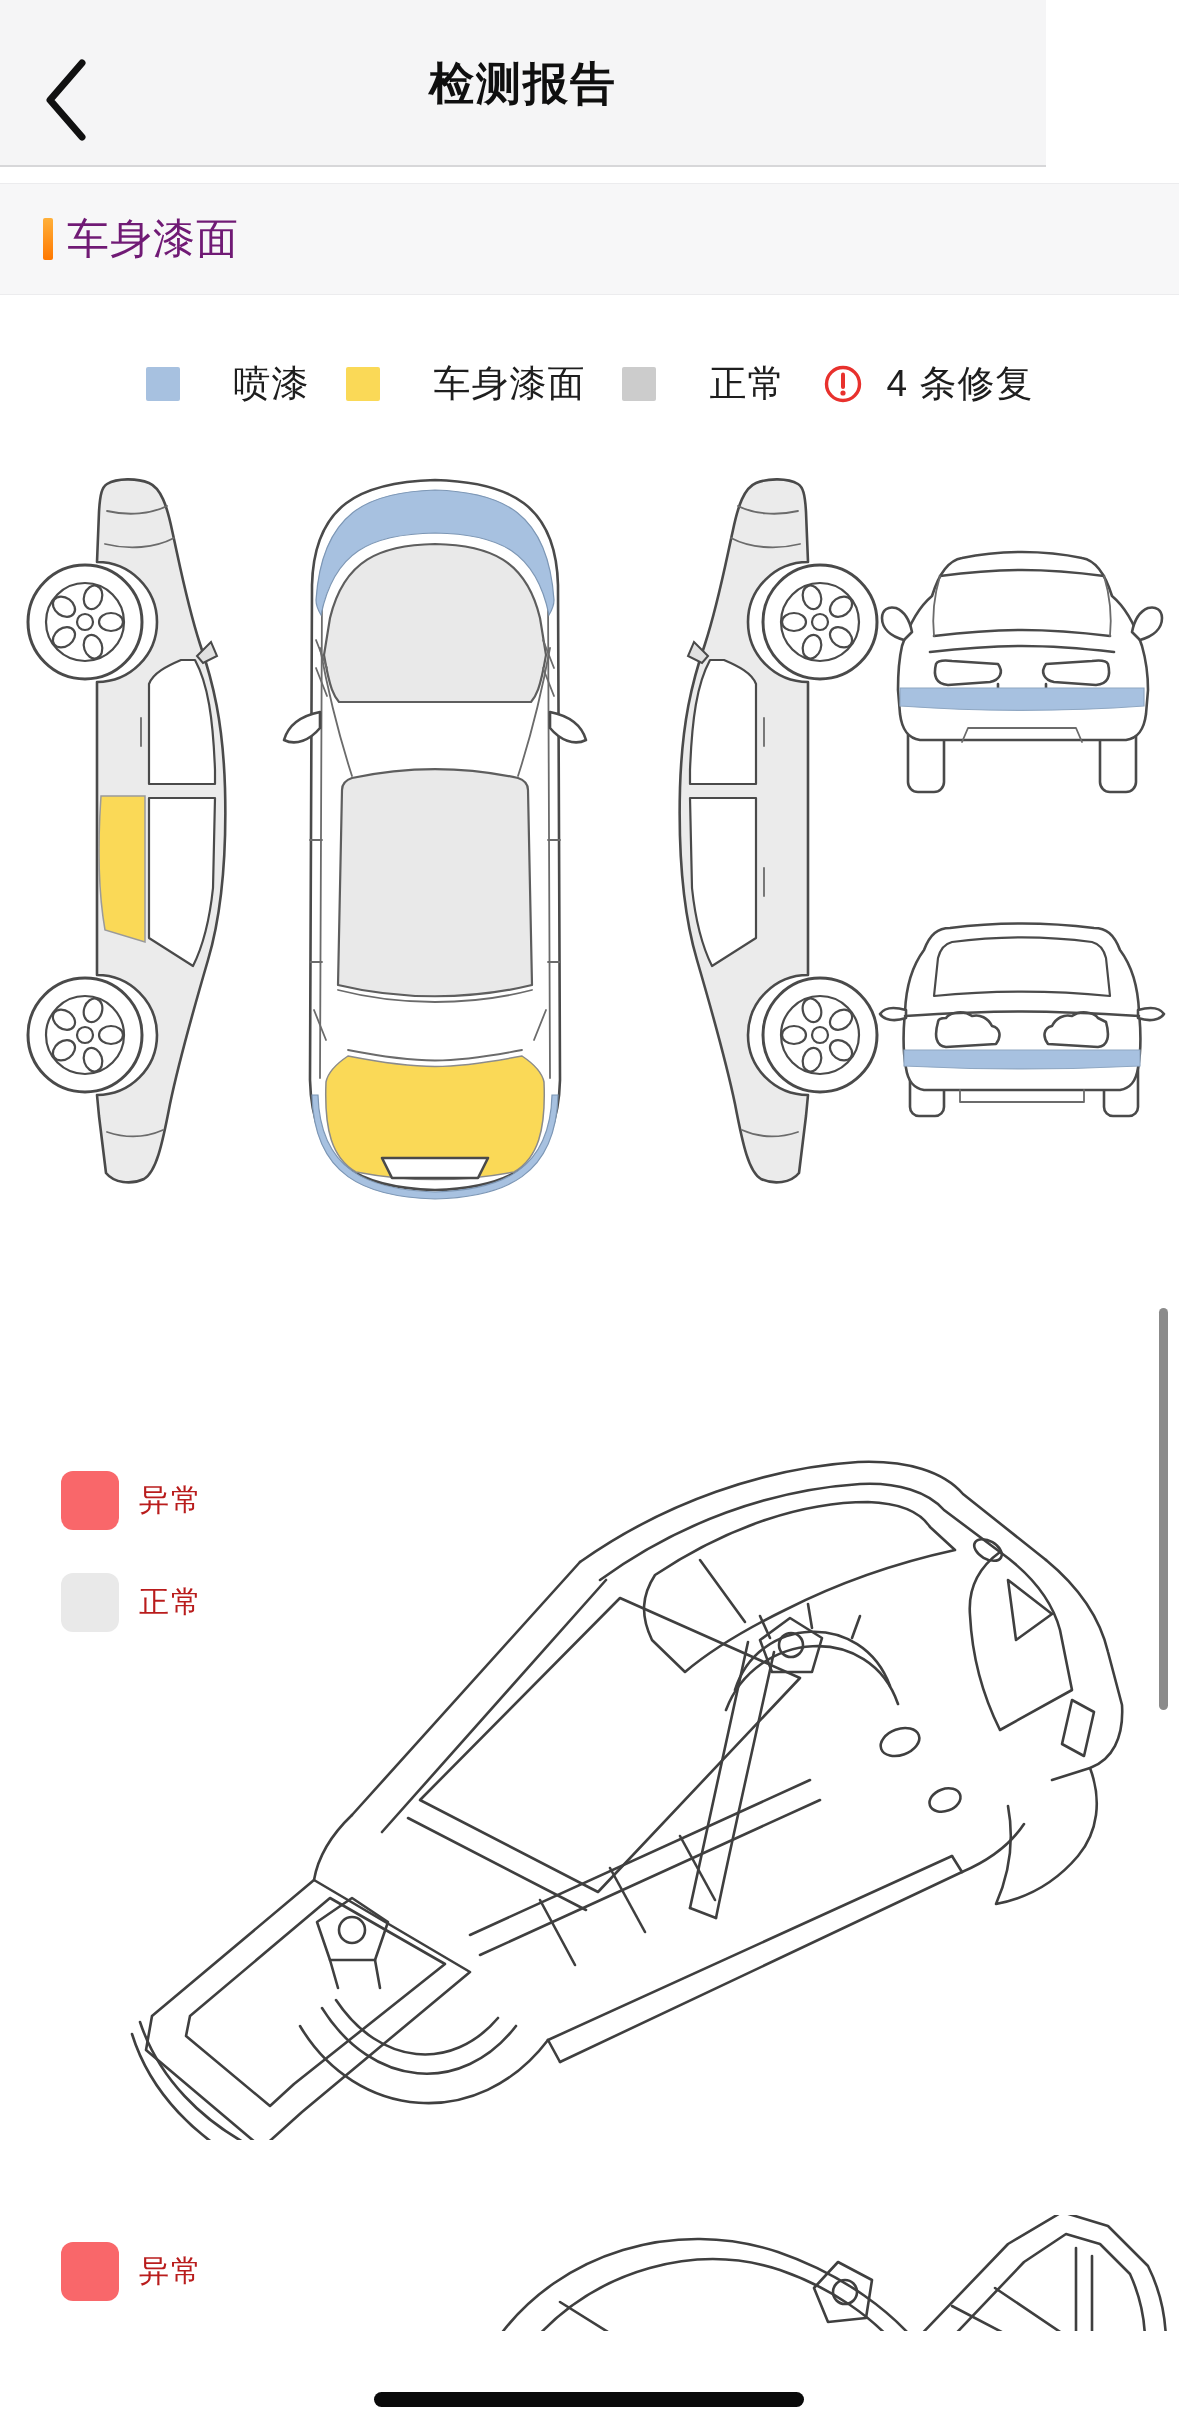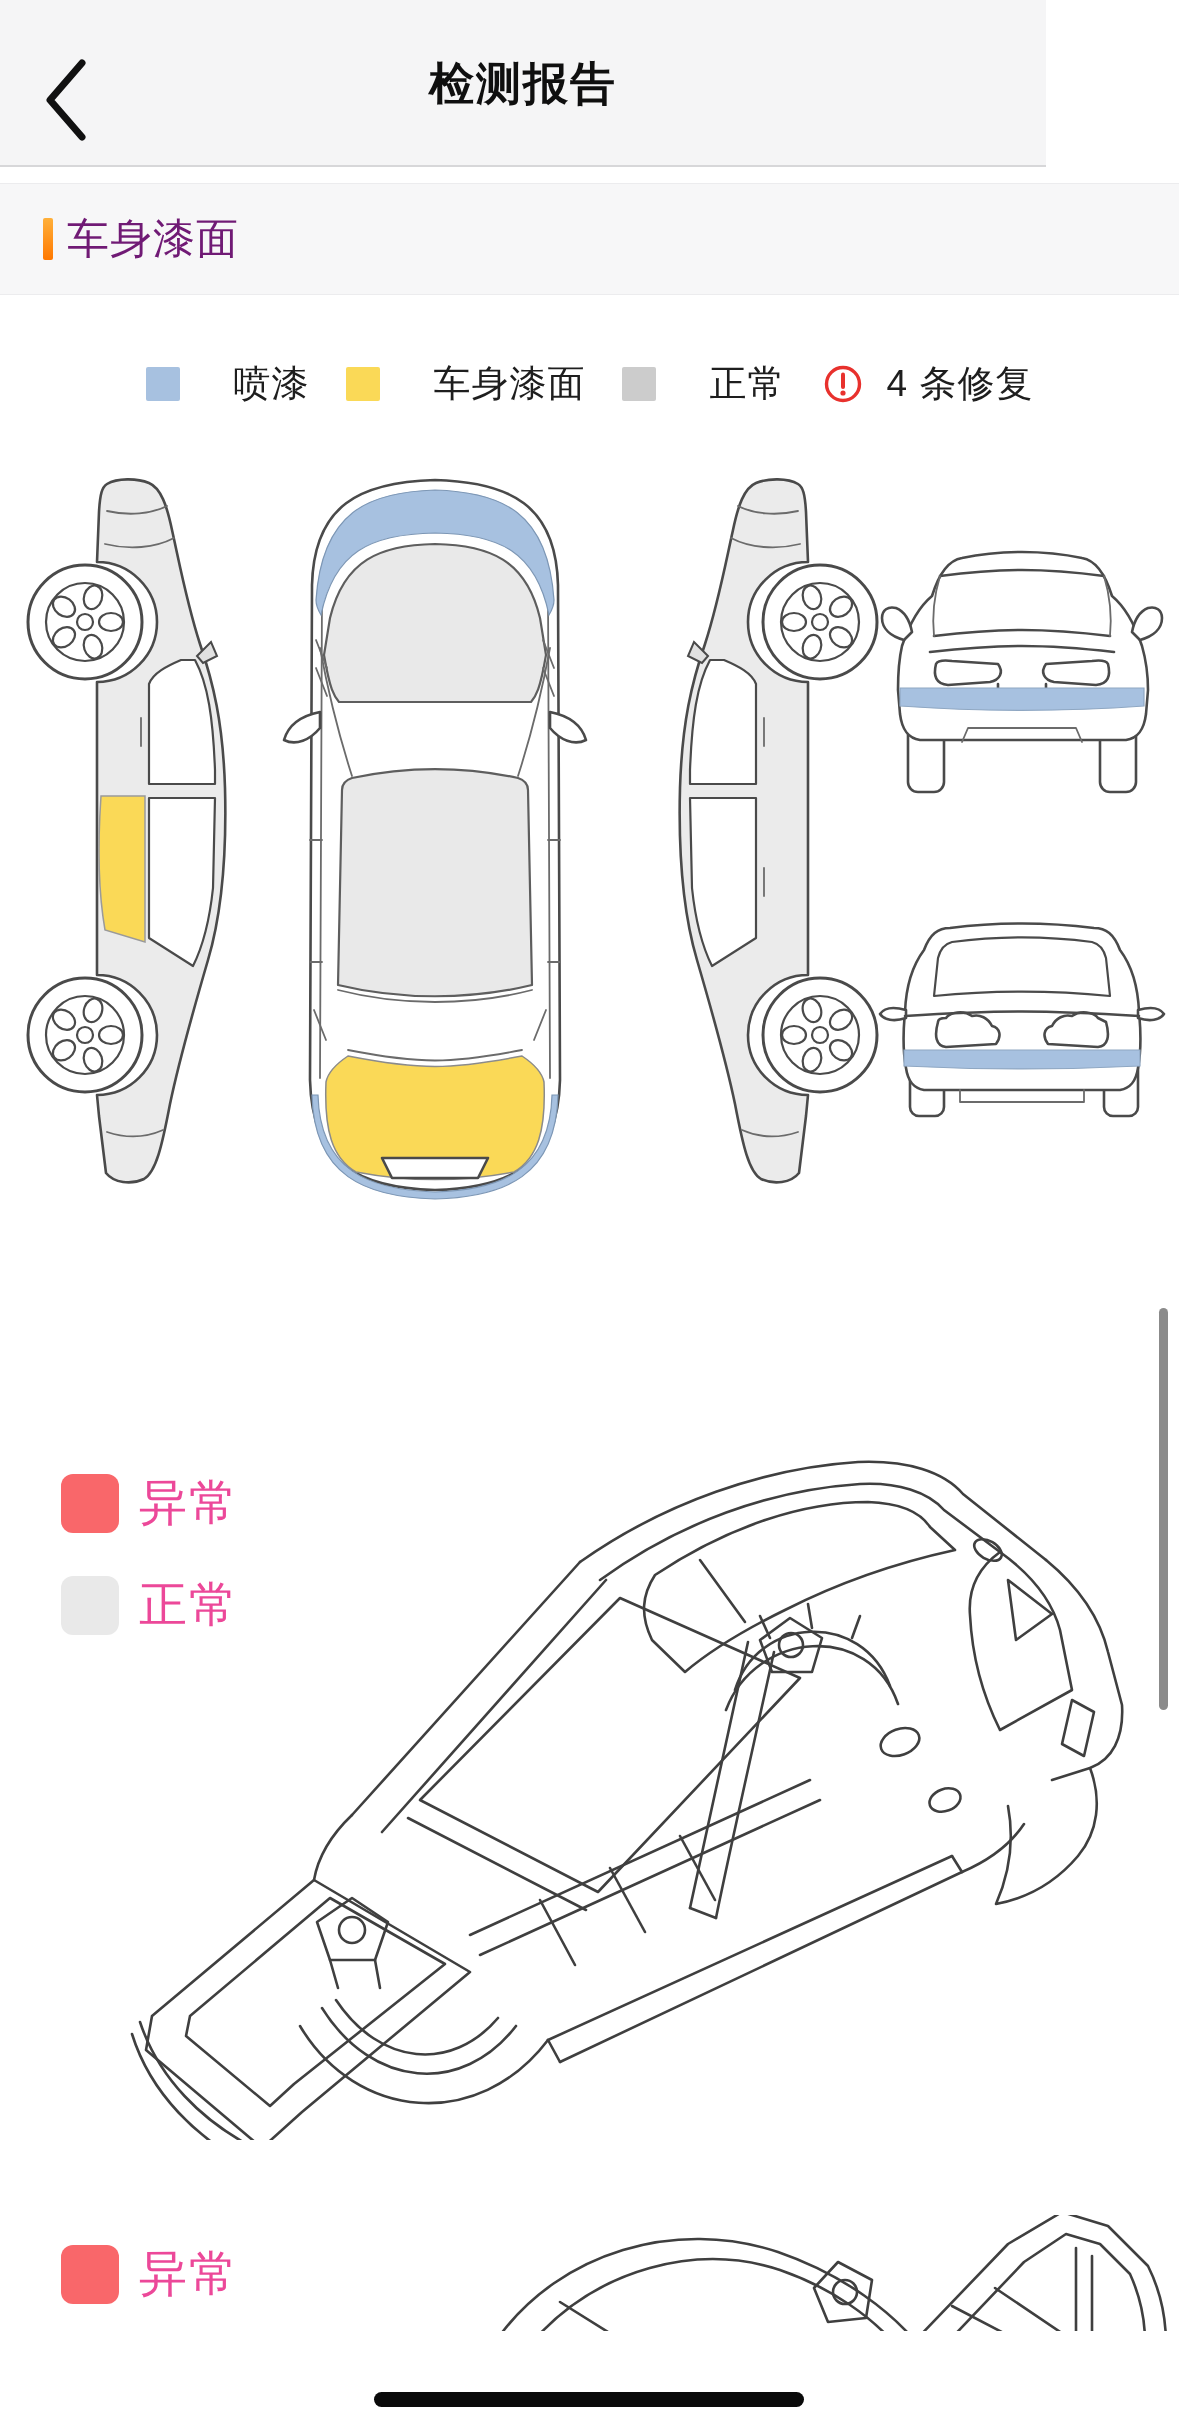--- a/index.html
+++ b/index.html
@@ -38,21 +38,21 @@
     display:flex;align-items:center;justify-content:center;gap:36px;
   }
   .legend-item{display:flex;align-items:center;gap:9px;}
   .legend-swatch{width:34px;height:34px;border-radius:2px;}
   .legend-label{font-size:37px;color:#1e1e1e;letter-spacing:1px;padding-left:45px;}
   .repair-badge{display:flex;align-items:center;gap:23px;}
   .repair-text{font-size:37px;color:#1e1e1e;letter-spacing:1px;}
   
   .legend-block{position:absolute;display:flex;align-items:center;gap:20px;}
   .legend-square{width:58px;height:59px;border-radius:12px;}
-  .legend-big-label{font-size:48px;color:#ec4899;letter-spacing:2px;}
+  .legend-big-label{font-size:30px;color:#b91c1c;letter-spacing:2px;}
   .lb-1{left:61px;top:1471px;}
   .lb-2{left:61px;top:1573px;}
   .lb-3{left:61px;top:2242px;}
   
   .svg-stage{position:absolute;left:0;}
   .clip-bottom{position:absolute;left:0;top:2215px;width:1179px;height:116px;overflow:hidden;}
   
   .scrollbar{
     position:absolute;left:1159px;top:1308px;width:9px;height:402px;
     background:#8b8b8b;border-radius:5px;

